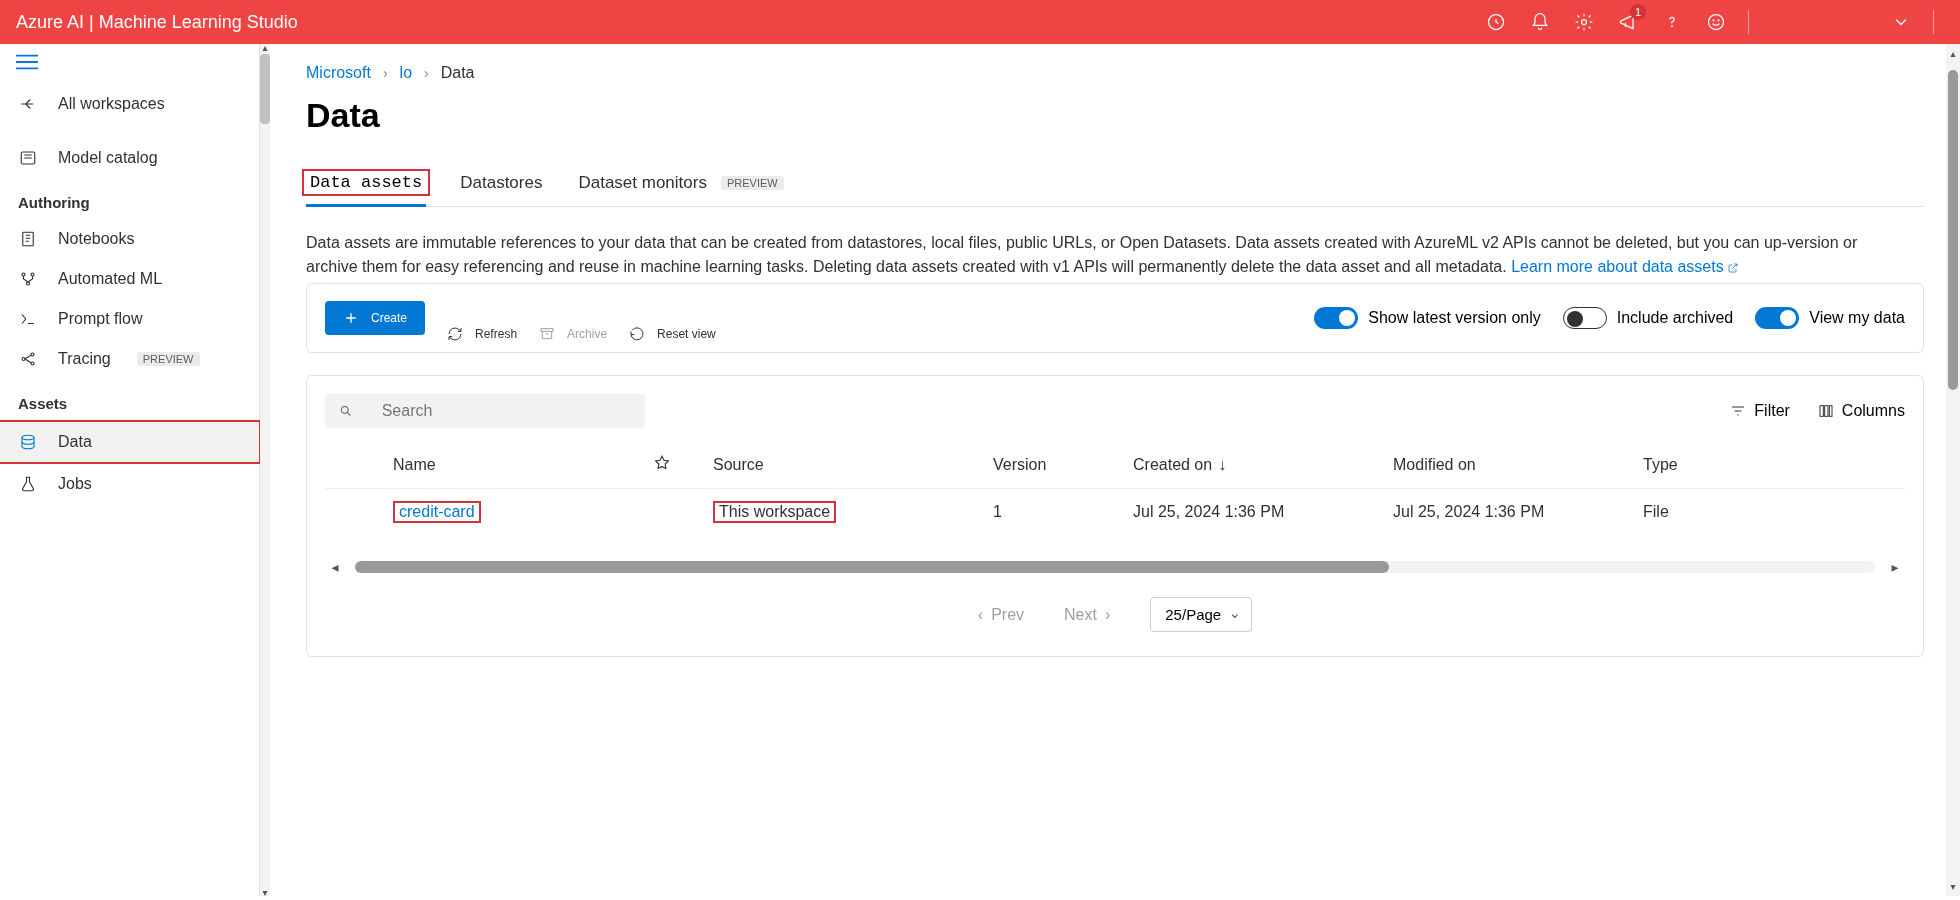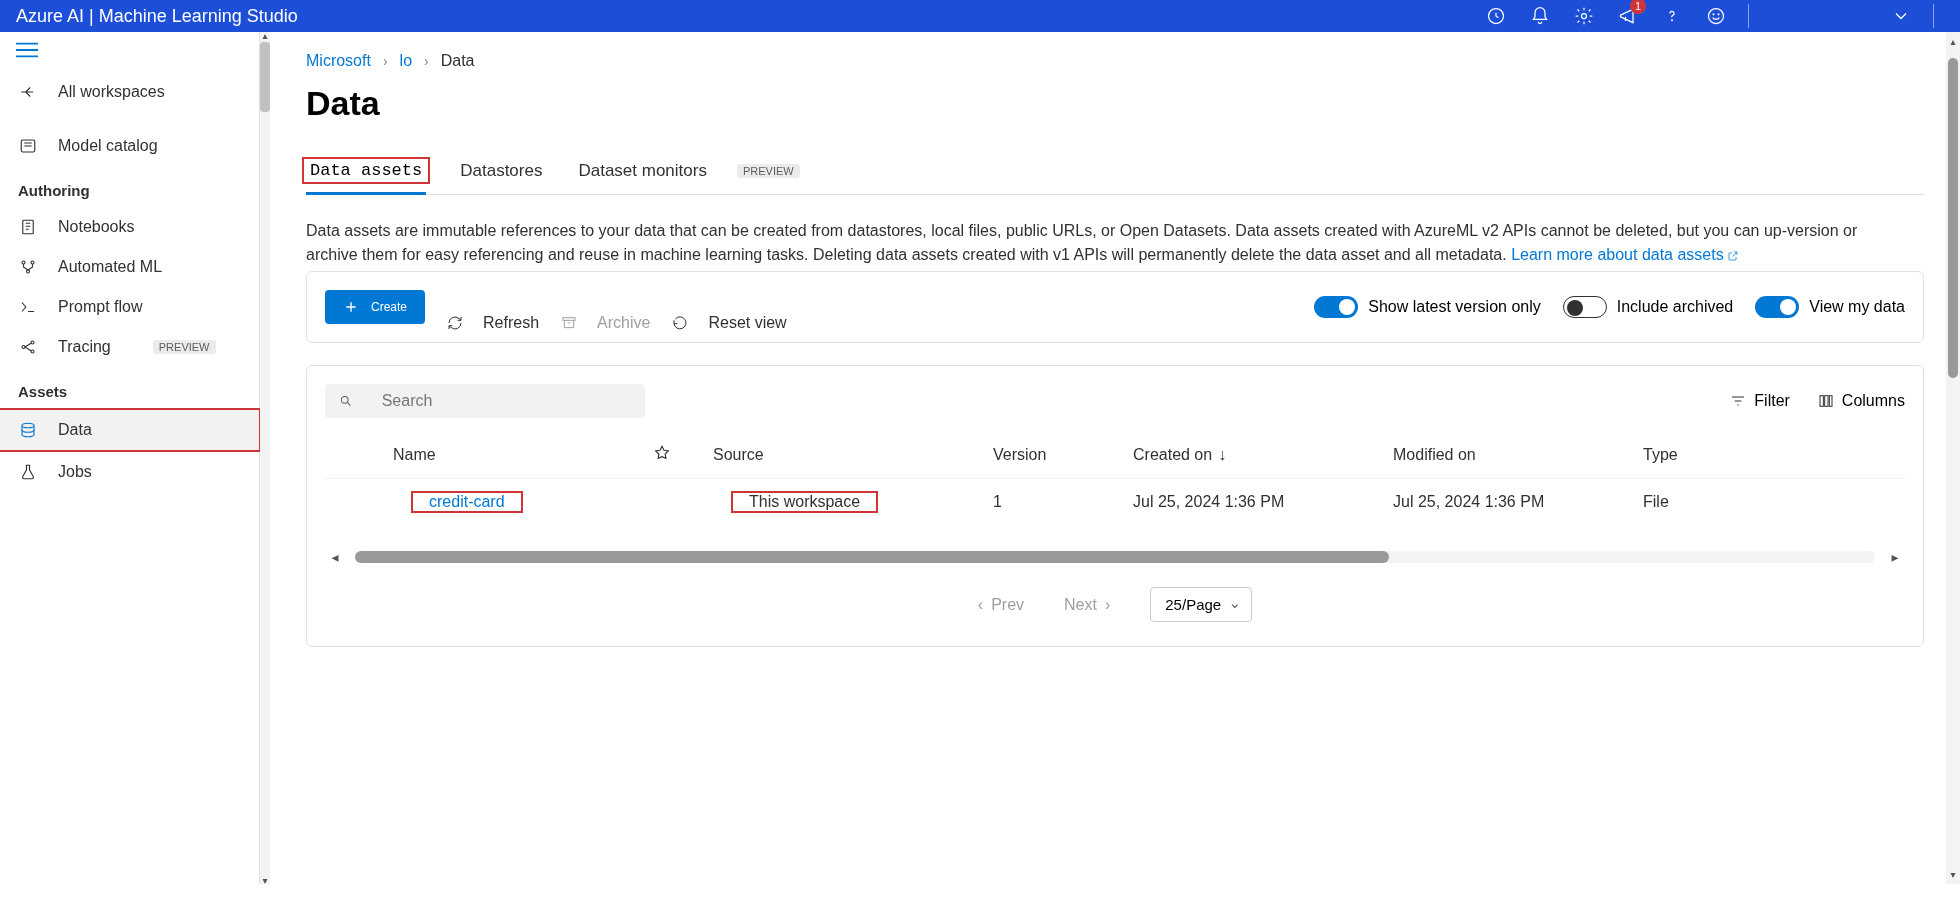--- a/index.html
+++ b/index.html
@@ -1,19 +1,19 @@
 <!DOCTYPE html>
 <html><head>
 <meta charset="utf-8">
 <style>
 * { box-sizing: border-box; margin: 0; padding: 0; font-family: "Segoe UI", -apple-system, sans-serif; }
 html, body { width: 1960px; height: 900px; overflow: hidden; background: #fff; }
 
 
-.topbar { height: 32px; background: #1d4ed8; color: #fff; display: flex; align-items: center; padding: 0 16px; }
+.topbar { height: 44px; background: #ef4444; color: #fff; display: flex; align-items: center; padding: 0 16px; }
 .topbar .title { font-size: 18px; font-weight: 400; }
 .topbar .spacer { flex: 1; }
 .topbar .icon-btn { width: 44px; height: 48px; display: flex; align-items: center; justify-content: center; cursor: pointer; position: relative; }
 .topbar .icon-btn svg { width: 20px; height: 20px; stroke: #fff; fill: none; stroke-width: 1.5; }
 .badge { position: absolute; top: 6px; right: 4px; background: #d13438; color: #fff; font-size: 11px; border-radius: 50%; width: 16px; height: 16px; display: flex; align-items: center; justify-content: center; }
 .top-sep { width: 1px; height: 24px; background: rgba(255,255,255,0.5); margin: 0 10px; }
 .top-blank { width: 120px; }
 
 
 .shell { display: flex; height: calc(900px - 48px); }
@@ -26,21 +26,21 @@
 
 .hamburger { padding: 10px 16px; }
 .hamburger svg { width: 22px; height: 16px; stroke: #0078d4; stroke-width: 2; }
 
 .nav-item { display: flex; align-items: center; gap: 20px; padding: 10px 18px; font-size: 16px; color: #323130; cursor: pointer; }
 .nav-item .icon { width: 20px; height: 20px; display:flex; align-items:center; justify-content:center; }
 .nav-item .icon svg { width: 18px; height: 18px; stroke: #323130; fill: none; stroke-width: 1.5; }
 .nav-item.active { background: #f3f2f1; }
 .nav-item.active .icon svg { stroke: #0078d4; }
 .nav-section { font-size: 15px; font-weight: 600; padding: 16px 18px 8px; color: #323130; }
-.badge-preview { background: #edebe9; color: #605e5c; font-size: 11px; padding: 1px 6px; border-radius: 3px; margin-left: 22px; }
+.badge-preview { background: #edebe9; color: #605e5c; font-size: 11px; padding: 1px 6px; border-radius: 3px; margin-left: 6px; }
 .red-box { border: 2px solid #d13438; }
 
 
 .main { flex: 1; position: relative; overflow: hidden; }
 .main-inner { padding: 20px 36px; height: 100%; overflow: auto; }
 .main-scroll { position: absolute; right: 0; top: 0; bottom: 0; width: 14px; background: #f3f3f3; }
 .main-scroll .thumb { position: absolute; left: 2px; right: 2px; top: 26px; height: 320px; background: #999; border-radius: 5px; }
 .main-scroll .tri-up, .main-scroll .tri-down { position:absolute; left:0; right:0; text-align:center; font-size:10px; color:#555;}
 .main-scroll .tri-up { top: 4px;} .main-scroll .tri-down { bottom: 4px;}
 
@@ -57,21 +57,21 @@
 .tab .red-outline { border: 2px solid #d13438; padding: 2px 6px; margin:-2px -6px; display:inline-block;font-family:Liberation Mono, monospace; }
 .tab.preview-tab { display:flex; align-items:center; gap:8px;}
 
 .desc { font-size: 16px; color: #323130; line-height: 1.5; max-width: 1600px; margin-bottom: 4px; }
 .desc a { color: #0078d4; text-decoration: none; }
 .external svg { width:12px; height:12px; stroke:#0078d4; fill:none; stroke-width:1.5; vertical-align: middle; margin-left:3px;}
 
 .toolbar-card { border: 1px solid #e1e1e1; border-radius: 6px; padding: 10px 18px; display: flex; align-items: center; gap: 22px; margin-bottom: 22px; }
 .btn-primary { background: #0078d4; color: #fff; border: none; border-radius: 4px; padding: 9px 18px; font-size: 12px; display: flex; align-items: center; gap: 12px; cursor: pointer; }
 .btn-primary svg { width:16px; height:16px; stroke:#fff; stroke-width:2; }
-.cmd { display: flex; align-items: center; gap: 20px; font-size: 16px; color: #323130; cursor:pointer;margin-top:32px; }
+.cmd { display: flex; align-items: center; gap: 12px; font-size: 12px; color: #323130; cursor:pointer;margin-top:32px; }
 .cmd.disabled { color: #a19f9d; }
 .cmd svg { width:16px; height:16px; stroke: currentColor; fill:none; stroke-width:1.5; }
 .toolbar-spacer { flex: 1; }
 .toggle-row { display:flex; align-items:center; gap:10px; font-size:16px; }
 .toggle { width:44px; height:22px; border-radius:11px; position:relative; cursor:pointer; }
 .toggle.on { background:#0078d4; }
 .toggle.off { background:#fff; border:1px solid #323130; }
 .toggle .knob { width:16px; height:16px; border-radius:50%; background:#fff; position:absolute; top:3px; }
 .toggle.on .knob { right:3px; }
 .toggle.off .knob { left:3px; background:#323130; }
@@ -83,21 +83,21 @@
 .search-box svg { width:16px; height:16px; stroke:#605e5c; fill:none; stroke-width:1.8;}
 .tbl-actions { margin-left:auto; display:flex; gap:28px; }
 .tbl-action { display:flex; align-items:center; gap:8px; font-size:16px; cursor:pointer; }
 .tbl-action svg { width:16px; height:16px; stroke:#323130; fill:none; stroke-width:1.5;}
 
 .grid-header, .grid-row { display:grid; grid-template-columns: 60px 260px 60px 280px 140px 260px 250px 140px; align-items:center; font-size:16px; padding: 12px 8px; }
 .grid-header { color:#323130; font-weight:400; border-bottom:1px solid #eee; }
 .grid-header .sortable { display:flex; align-items:center; gap:6px; }
 .grid-row { color:#323130; }
 .grid-row a { color:#0078d4; text-decoration:none; }
-.red-cell { border:2px solid #d13438; padding:0 16px; display:inline-block;margin-left:18px; }
+.red-cell { border:2px solid #d13438; padding:0 4px; display:inline-block; }
 .star svg { width:18px; height:18px; stroke:#323130; fill:none; stroke-width:1.5;}
 
 .hscroll { margin-top: 24px; display:flex; align-items:center; gap:10px; }
 .hscroll .arrow { font-size:14px; color:#555; width:20px; text-align:center; }
 .hscroll .track { flex:1; height:12px; background:#f3f3f3; border-radius:6px; position:relative; }
 .hscroll .track .bar { position:absolute; left:0; width:68%; top:0; bottom:0; background:#999; border-radius:6px; }
 
 .pager { display:flex; justify-content:center; align-items:center; gap:40px; margin-top:22px; }
 .pager .pg-btn { display:flex; align-items:center; gap:8px; color:#a19f9d; font-size:16px; }
 .page-size { border:1px solid #ccc; border-radius:4px; padding:8px 30px 8px 14px; font-size:15px; position:relative; cursor:pointer; }

